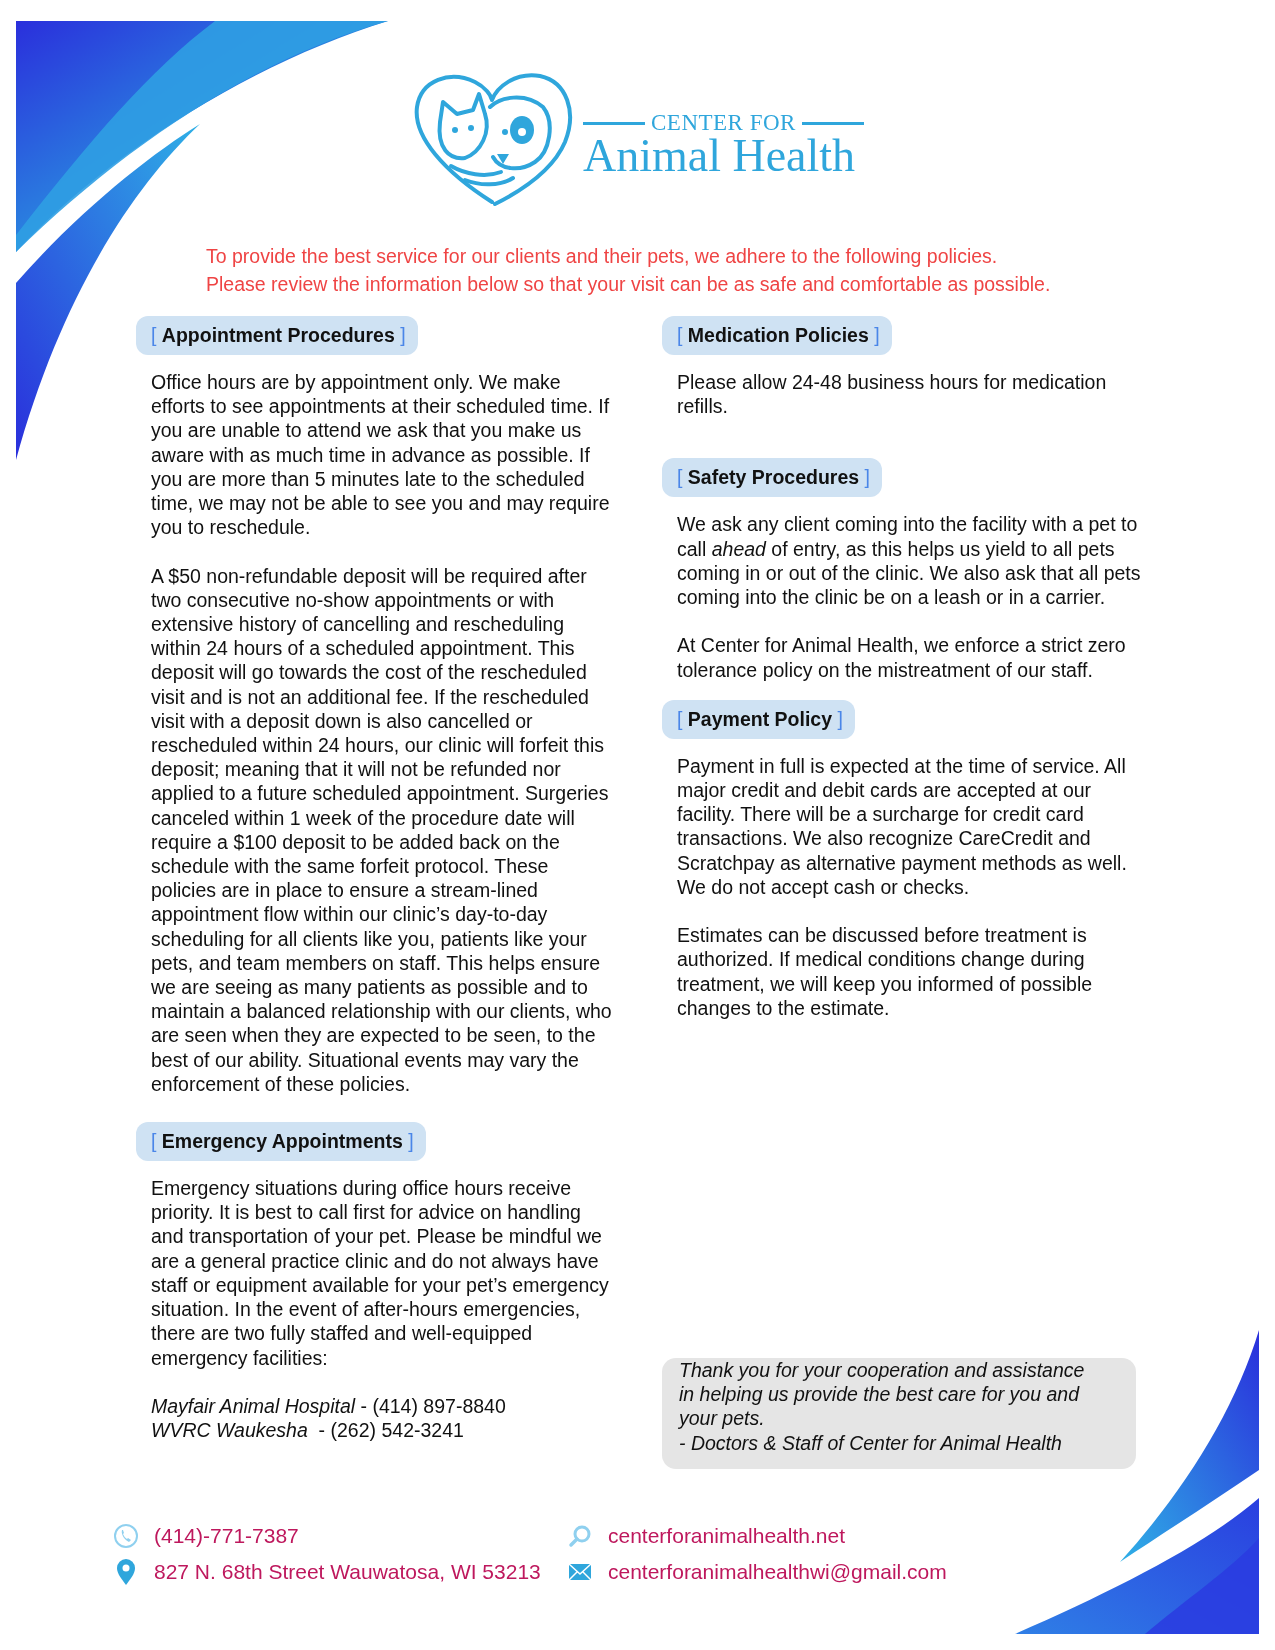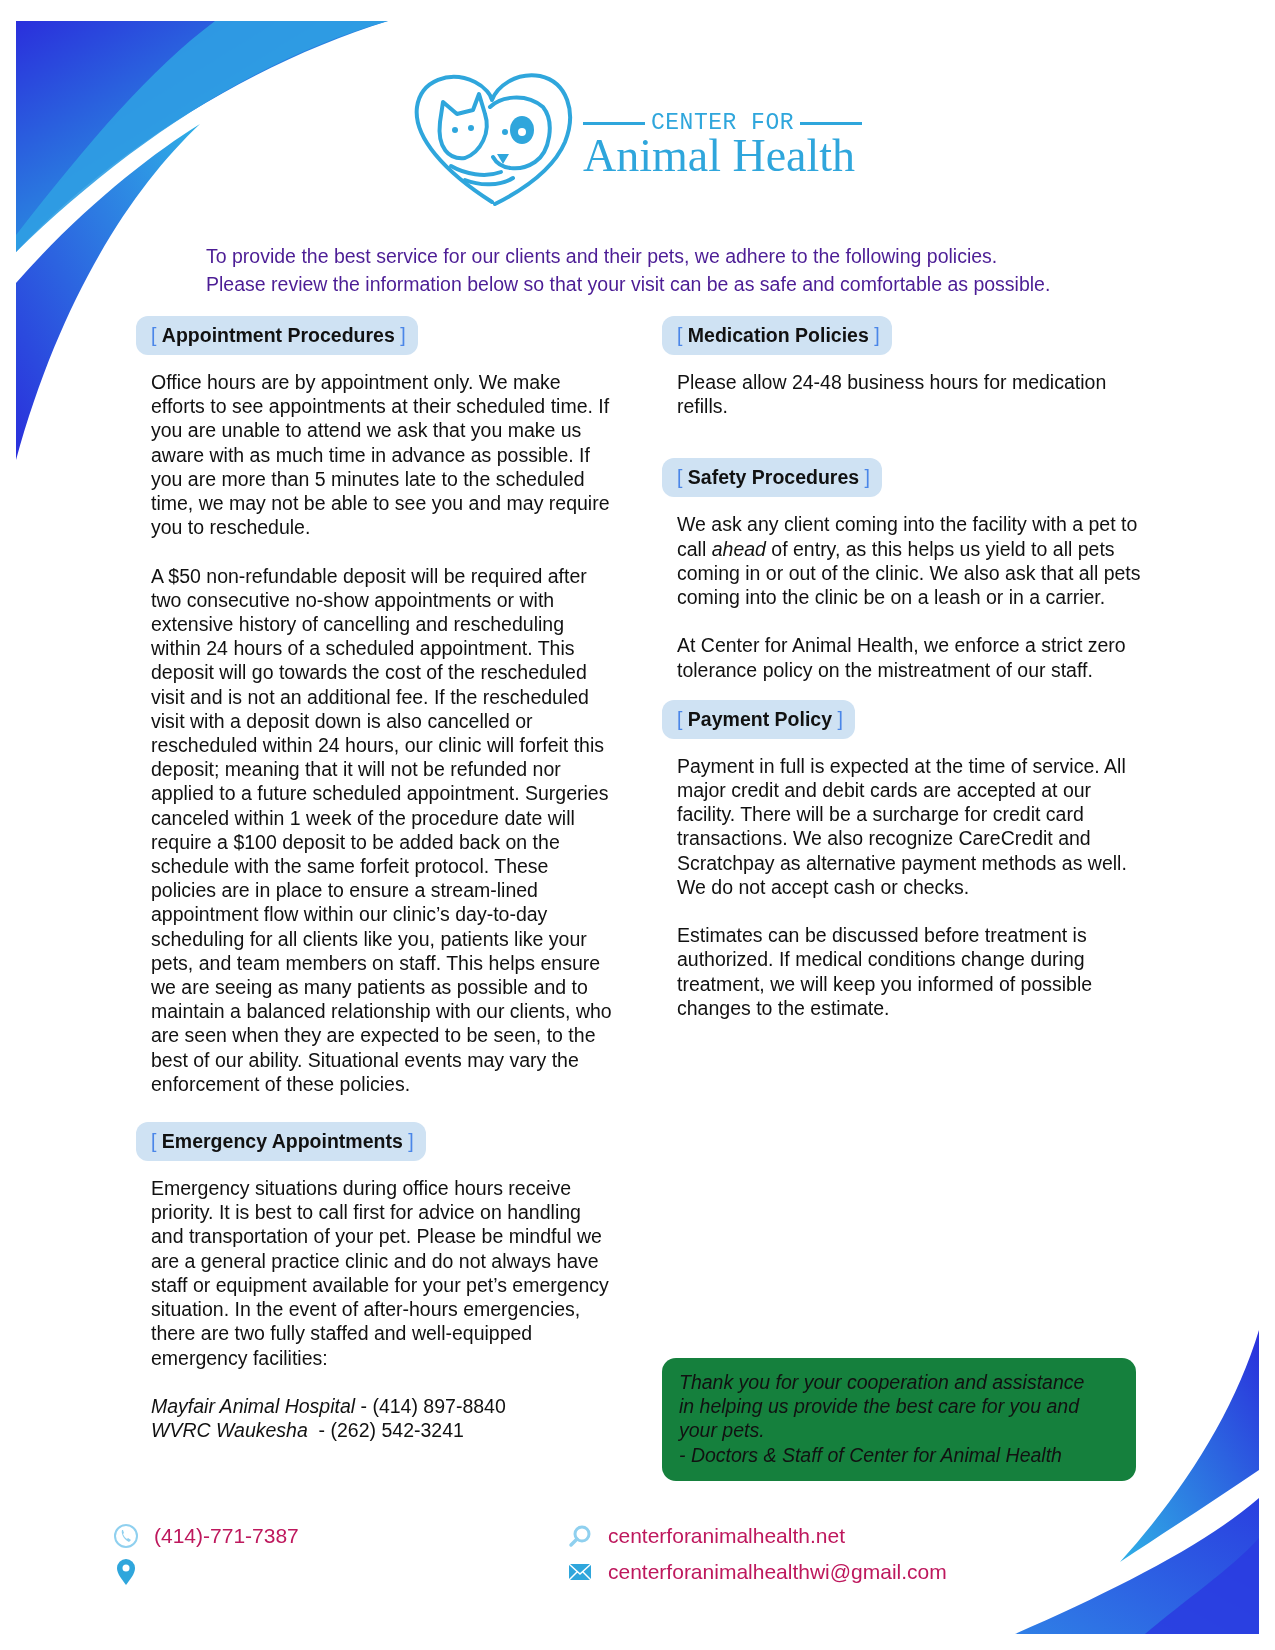--- a/index.html
+++ b/index.html
@@ -10,46 +10,46 @@
       color: #111111;
     }
     .deco { position: absolute; }
     #deco-top-left { left: 0; top: 0; width: 420px; height: 480px; }
     #deco-bottom-right { right: 0; bottom: 0; width: 300px; height: 380px; }
 
     
     .logo { position: absolute; left: 405px; top: 62px; width: 520px; height: 150px; }
     .logo-heart { position: absolute; left: 0; top: 0; width: 175px; height: 150px; }
     .logo-text { position: absolute; left: 178px; top: 48px; color: #2fa6dc; font-family: "Liberation Serif", serif; }
-    .logo-top { display: flex; align-items: center; gap: 6px; font-size: 23px; letter-spacing: 0.5px; font-family: Liberation Mono, monospace; }
+    .logo-top { display: flex; align-items: center; gap: 6px; font-size: 23px; letter-spacing: 0.5px; }
     .logo-top .rule { width: 62px; height: 3px; background: #2fa6dc; }
     .logo-bottom { font-size: 46px; line-height: 44px; margin-top: -2px; }
 
     
-    .intro { position: absolute; left: 206px; top: 242px; font-size: 19.5px; line-height: 28px; color: #4c1d95; }
+    .intro { position: absolute; left: 206px; top: 242px; font-size: 19.5px; line-height: 28px; color: #ef4444; }
 
     
     .col { position: absolute; }
     .col-left { left: 136px; top: 316px; width: 480px; }
     .col-right { left: 662px; top: 316px; width: 480px; }
 
     .sec-header {
       display: inline-block; background: #cfe2f3; border-radius: 12px;
       padding: 5px 12px 6px 15px; font-weight: bold; font-size: 19.5px; line-height: 28px;
     }
     .sec-header .br { color: #4a86e8; font-weight: normal; }
     .sec-body { padding-left: 15px; font-size: 19.5px; line-height: 24.2px; margin-top: 15px; }
     .sec-body p { margin: 0 0 24.2px 0; }
     .sec-body p:last-child { margin-bottom: 0; }
 
     .ital { font-style: italic; }
 
     .thanks {
       position: absolute; left: 662px; top: 1358px; width: 442px;
-      background: #15803d; border-radius: 14px; padding: 12px 15px 14px 17px;
+      background: #e5e5e5; border-radius: 14px; padding: 0 15px 14px 17px;
       font-style: italic; font-size: 19.5px; line-height: 24.2px;
     }
 
     
     .contact { position: absolute; display: flex; align-items: center; color: #be185d; font-size: 21px; }
     .contact .ico { width: 28px; height: 28px; margin-right: 14px; display: inline-flex; align-items: center; justify-content: center; }
     #c-phone { left: 112px; top: 1522px; }
     #c-address { left: 112px; top: 1558px; }
     #c-web { left: 566px; top: 1522px; }
     #c-email { left: 566px; top: 1558px; }
@@ -197,20 +197,21 @@
   </span>
   <span>(414)-771-7387</span>
 </div>
 <div id="c-address" class="contact">
   <span class="ico">
     <svg width="22" height="28" viewBox="0 0 22 28">
         <path d="M11 27 C 4 18, 2 14, 2 10 A 9 9 0 0 1 20 10 C 20 14, 18 18, 11 27 Z" fill="#2fa6dc"></path>
         <circle cx="11" cy="10" r="3.5" fill="#fff"></circle>
       </svg>
   </span>
+  <span>827 N. 68th Street Wauwatosa, WI 53213</span>
 </div>
 <div id="c-web" class="contact">
   <span class="ico">
     <svg width="24" height="24" viewBox="0 0 24 24">
         <circle cx="14" cy="10" r="7" fill="none" stroke="#8fd0ef" stroke-width="3"></circle>
         <line x1="9" y1="15" x2="3" y2="21" stroke="#8fd0ef" stroke-width="3.5" stroke-linecap="round"></line>
       </svg>
   </span>
   <span>centerforanimalhealth.net</span>
 </div>

